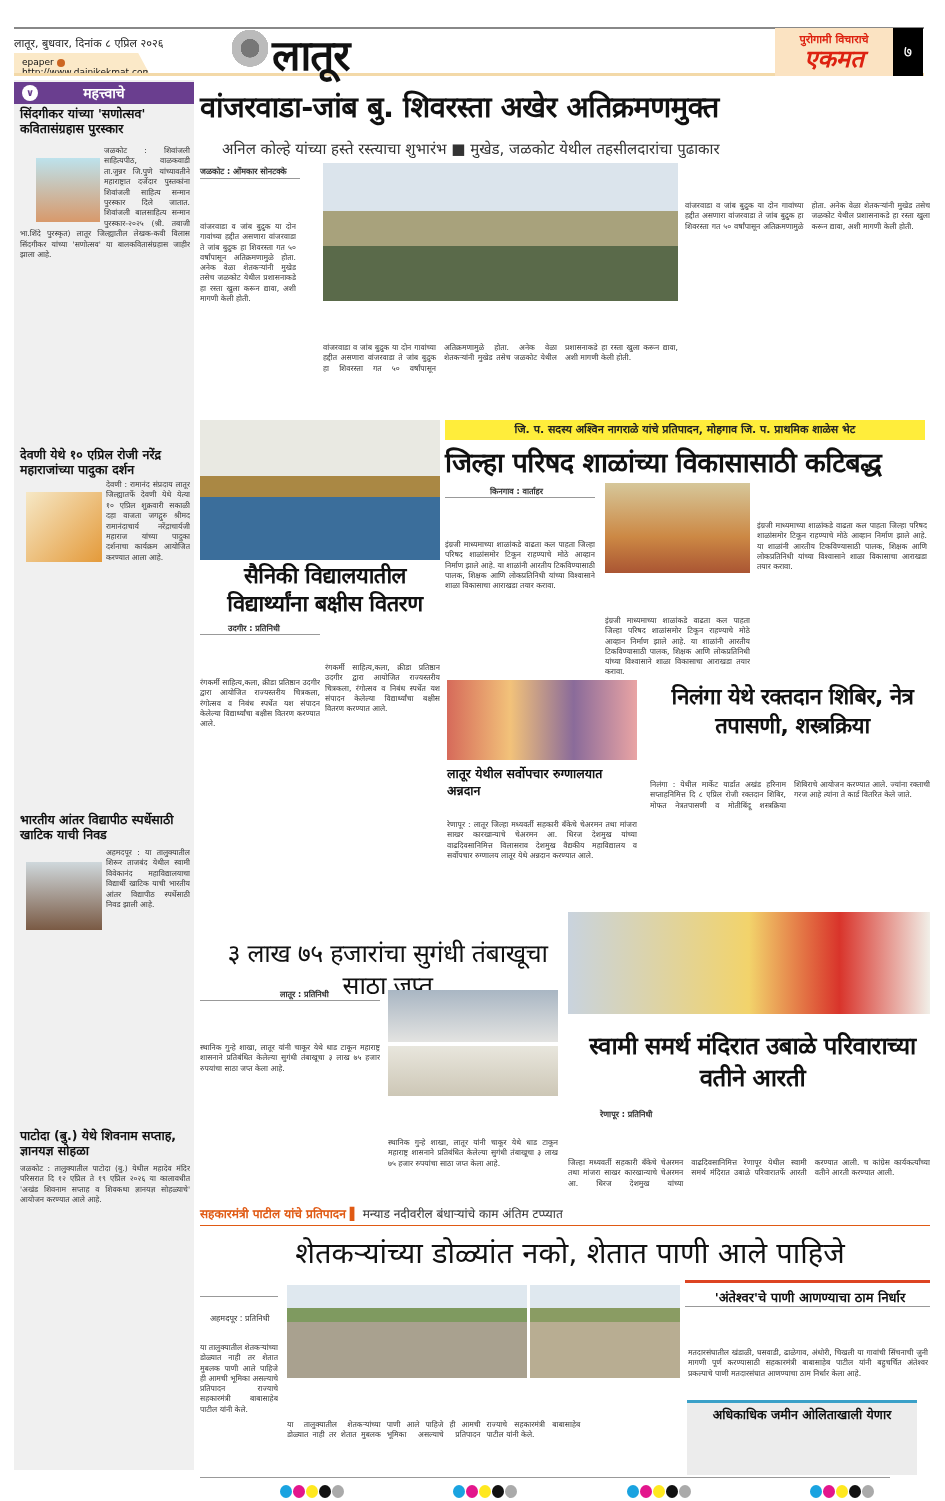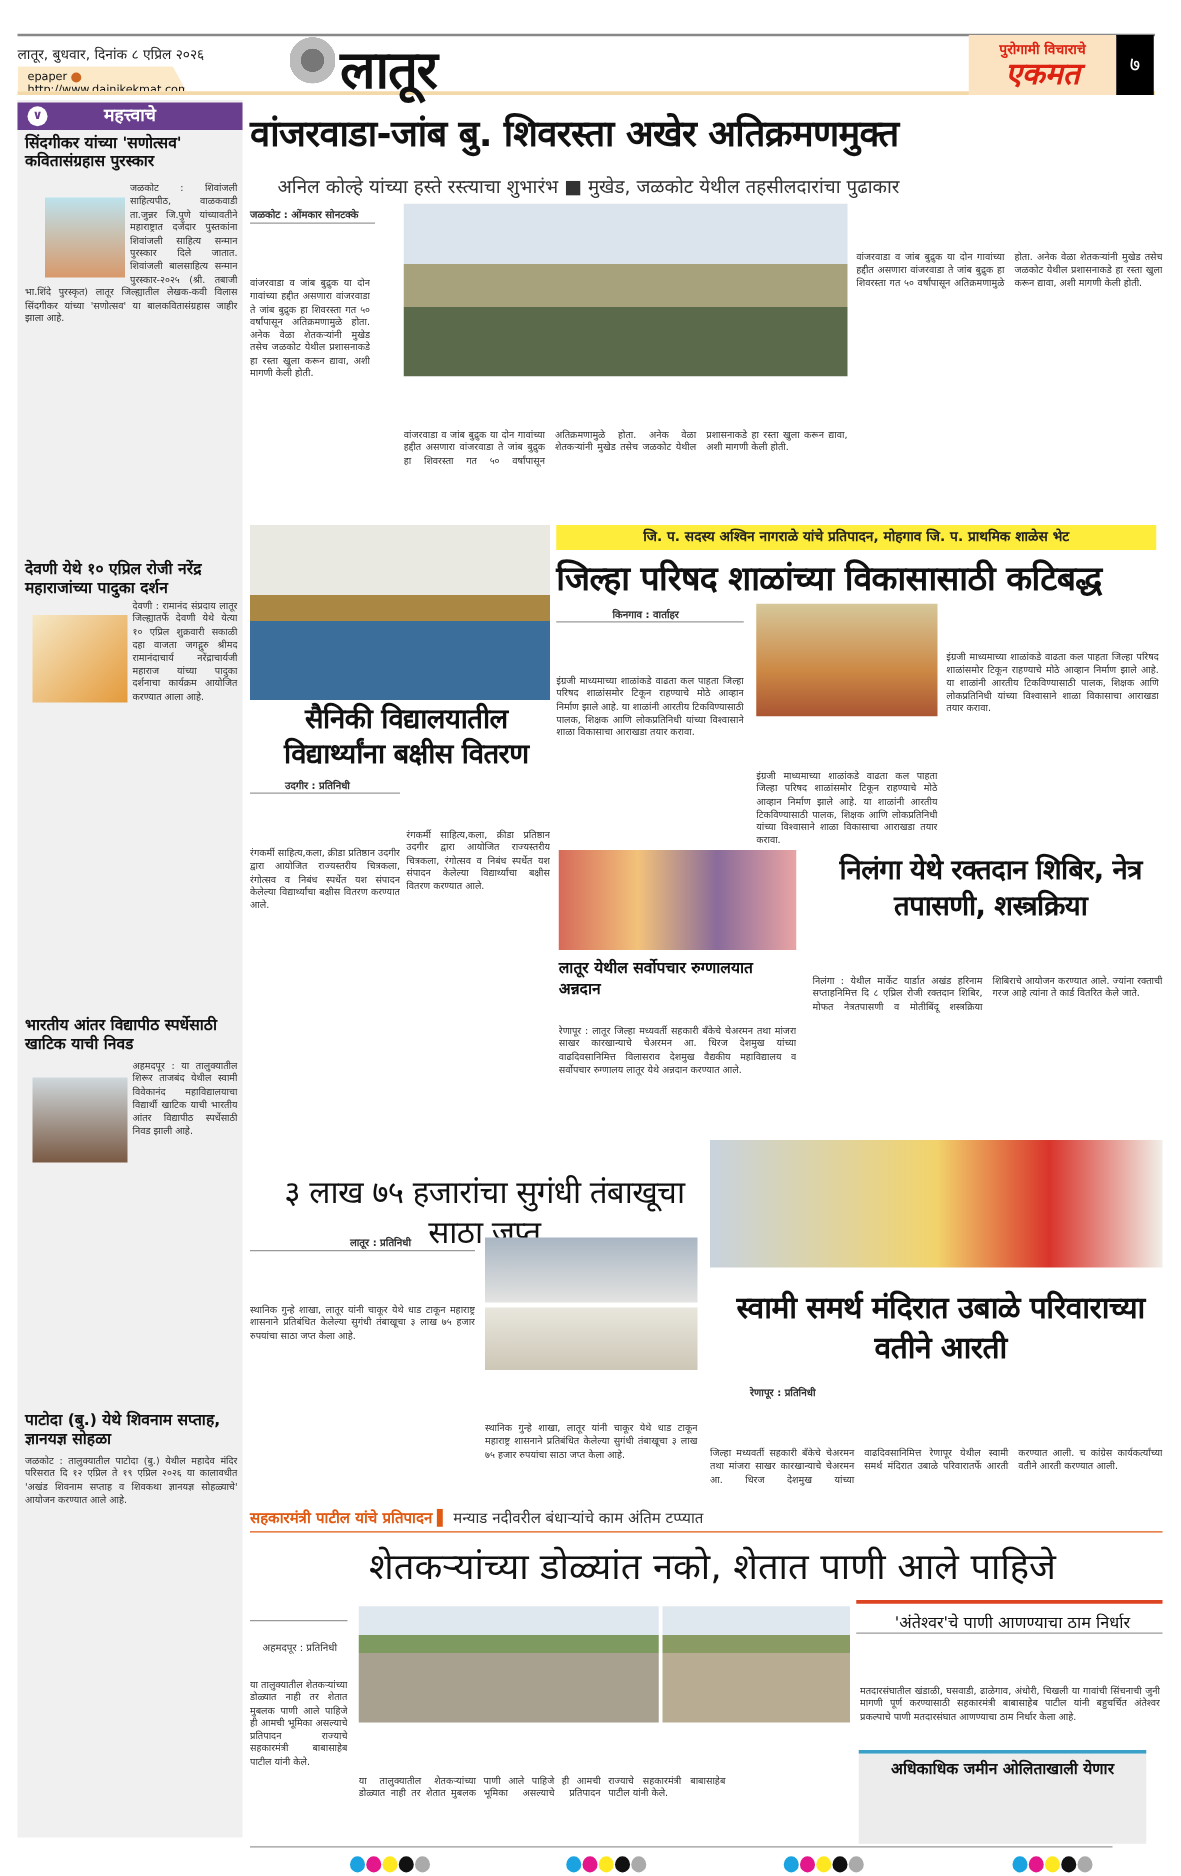--- a/index.html
+++ b/index.html
@@ -145,21 +145,21 @@
 <div class="abs" style="left:200px;top:1225px;width:730px;height:1px;background:#e05a14;"></div>
 <div class="abs" style="left:220px;top:1232px;width:700px;font-size:29px;text-align:center;">शेतकऱ्यांच्या डोळ्यांत नको, शेतात पाणी आले पाहिजे</div>
 <div class="abs lead" style="left:210px;top:1284px;font-weight:normal;margin-top:28px;">अहमदपूर : प्रतिनिधी</div>
 <div class="abs rule" style="left:200px;top:1296px;width:78px;"></div>
 <div class="abs text-block" style="left:200px;top:1305px;width:78px;height:165px;overflow:hidden;">या तालुक्यातील शेतकऱ्यांच्या डोळ्यात नाही तर शेतात मुबलक पाणी आले पाहिजे ही आमची भूमिका असल्याचे प्रतिपादन राज्याचे सहकारमंत्री बाबासाहेब पाटील यांनी केले.</div>
 <div class="abs photo" style="left:287px;top:1285px;width:240px;height:93px;background:linear-gradient(#dfe8ef 0 25%, #7f9a60 25% 40%, #a9a18f 40%);"></div>
 <div class="abs photo" style="left:530px;top:1285px;width:150px;height:93px;background:linear-gradient(#dfe8ef 0 25%, #8a9c63 25% 40%, #b8ad92 40%);"></div>
 <div class="abs text-block" style="left:287px;top:1382px;width:393px;height:88px;overflow:hidden;column-count:4;column-gap:6px;">या तालुक्यातील शेतकऱ्यांच्या डोळ्यात नाही तर शेतात मुबलक पाणी आले पाहिजे ही आमची भूमिका असल्याचे प्रतिपादन राज्याचे सहकारमंत्री बाबासाहेब पाटील यांनी केले.</div>
 
 <div class="abs rule-red" style="left:685px;top:1280px;width:245px;"></div>
-<div class="abs" style="left:690px;top:1288px;width:240px;font-size:13px;text-align:center;">'अंतेश्वर'चे पाणी आणण्याचा ठाम निर्धार</div>
+<div class="abs" style="left:690px;top:1288px;width:240px;font-size:13px;text-align:center;font-weight:bold;">'अंतेश्वर'चे पाणी आणण्याचा ठाम निर्धार</div>
 <div class="abs rule" style="left:685px;top:1306px;width:245px;"></div>
 <div class="abs text-block" style="left:688px;top:1310px;width:240px;height:85px;overflow:hidden;">मतदारसंघातील खंडाळी, घसवाडी, ढाळेगाव, अंधोरी, चिखली या गावांची सिंचनाची जुनी मागणी पूर्ण करण्यासाठी सहकारमंत्री बाबासाहेब पाटील यांनी बहुचर्चित अंतेश्वर प्रकल्पाचे पाणी मतदारसंघात आणण्याचा ठाम निर्धार केला आहे.</div>
 
 <div class="abs rule-blue" style="left:687px;top:1400px;width:230px;"></div>
 <div class="abs" style="left:687px;top:1403px;width:230px;height:72px;background:#ececec;">
   <div style="font-weight:bold;font-size:12.5px;padding:3px 4px 1px;text-align:center;">अधिकाधिक जमीन ओलिताखाली येणार</div>
 </div>
 
 <div class="abs" style="left:200px;top:1477px;width:690px;height:1px;background:#999;"></div>
 <div class="abs dots" style="left:280px;top:1483px;"><span class="c"></span><span class="m"></span><span class="y"></span><span class="k"></span><span class="g"></span></div>

